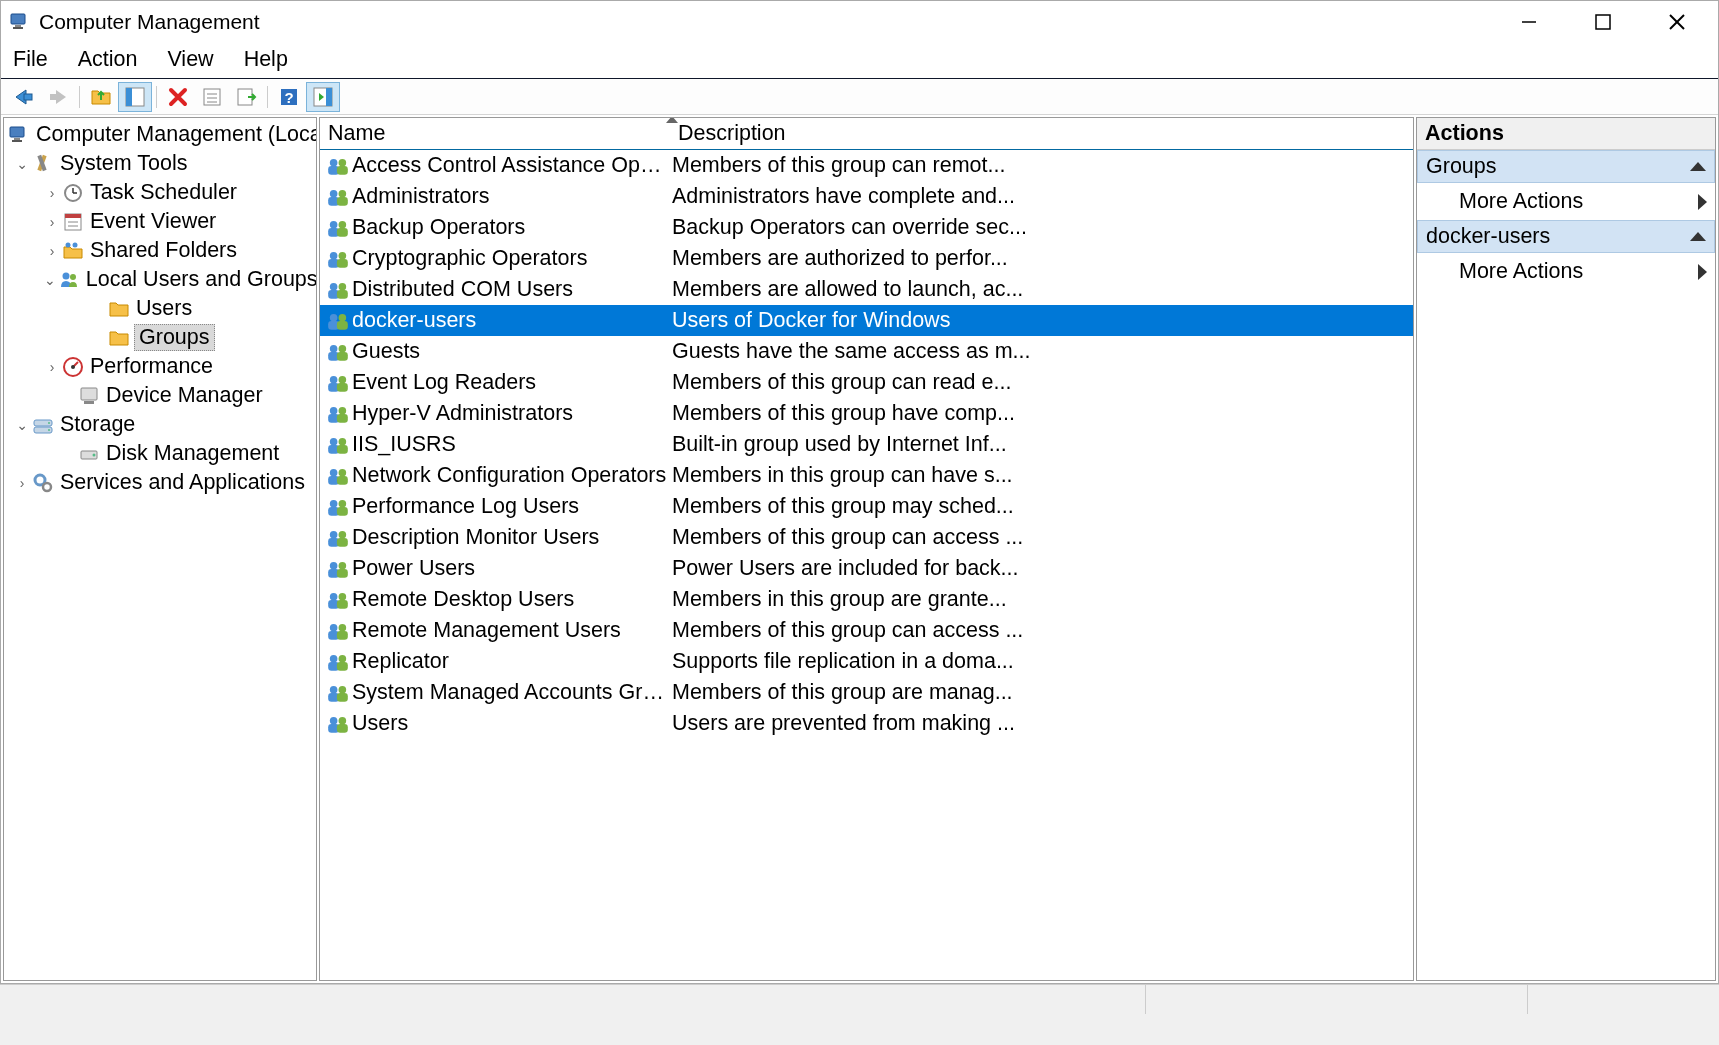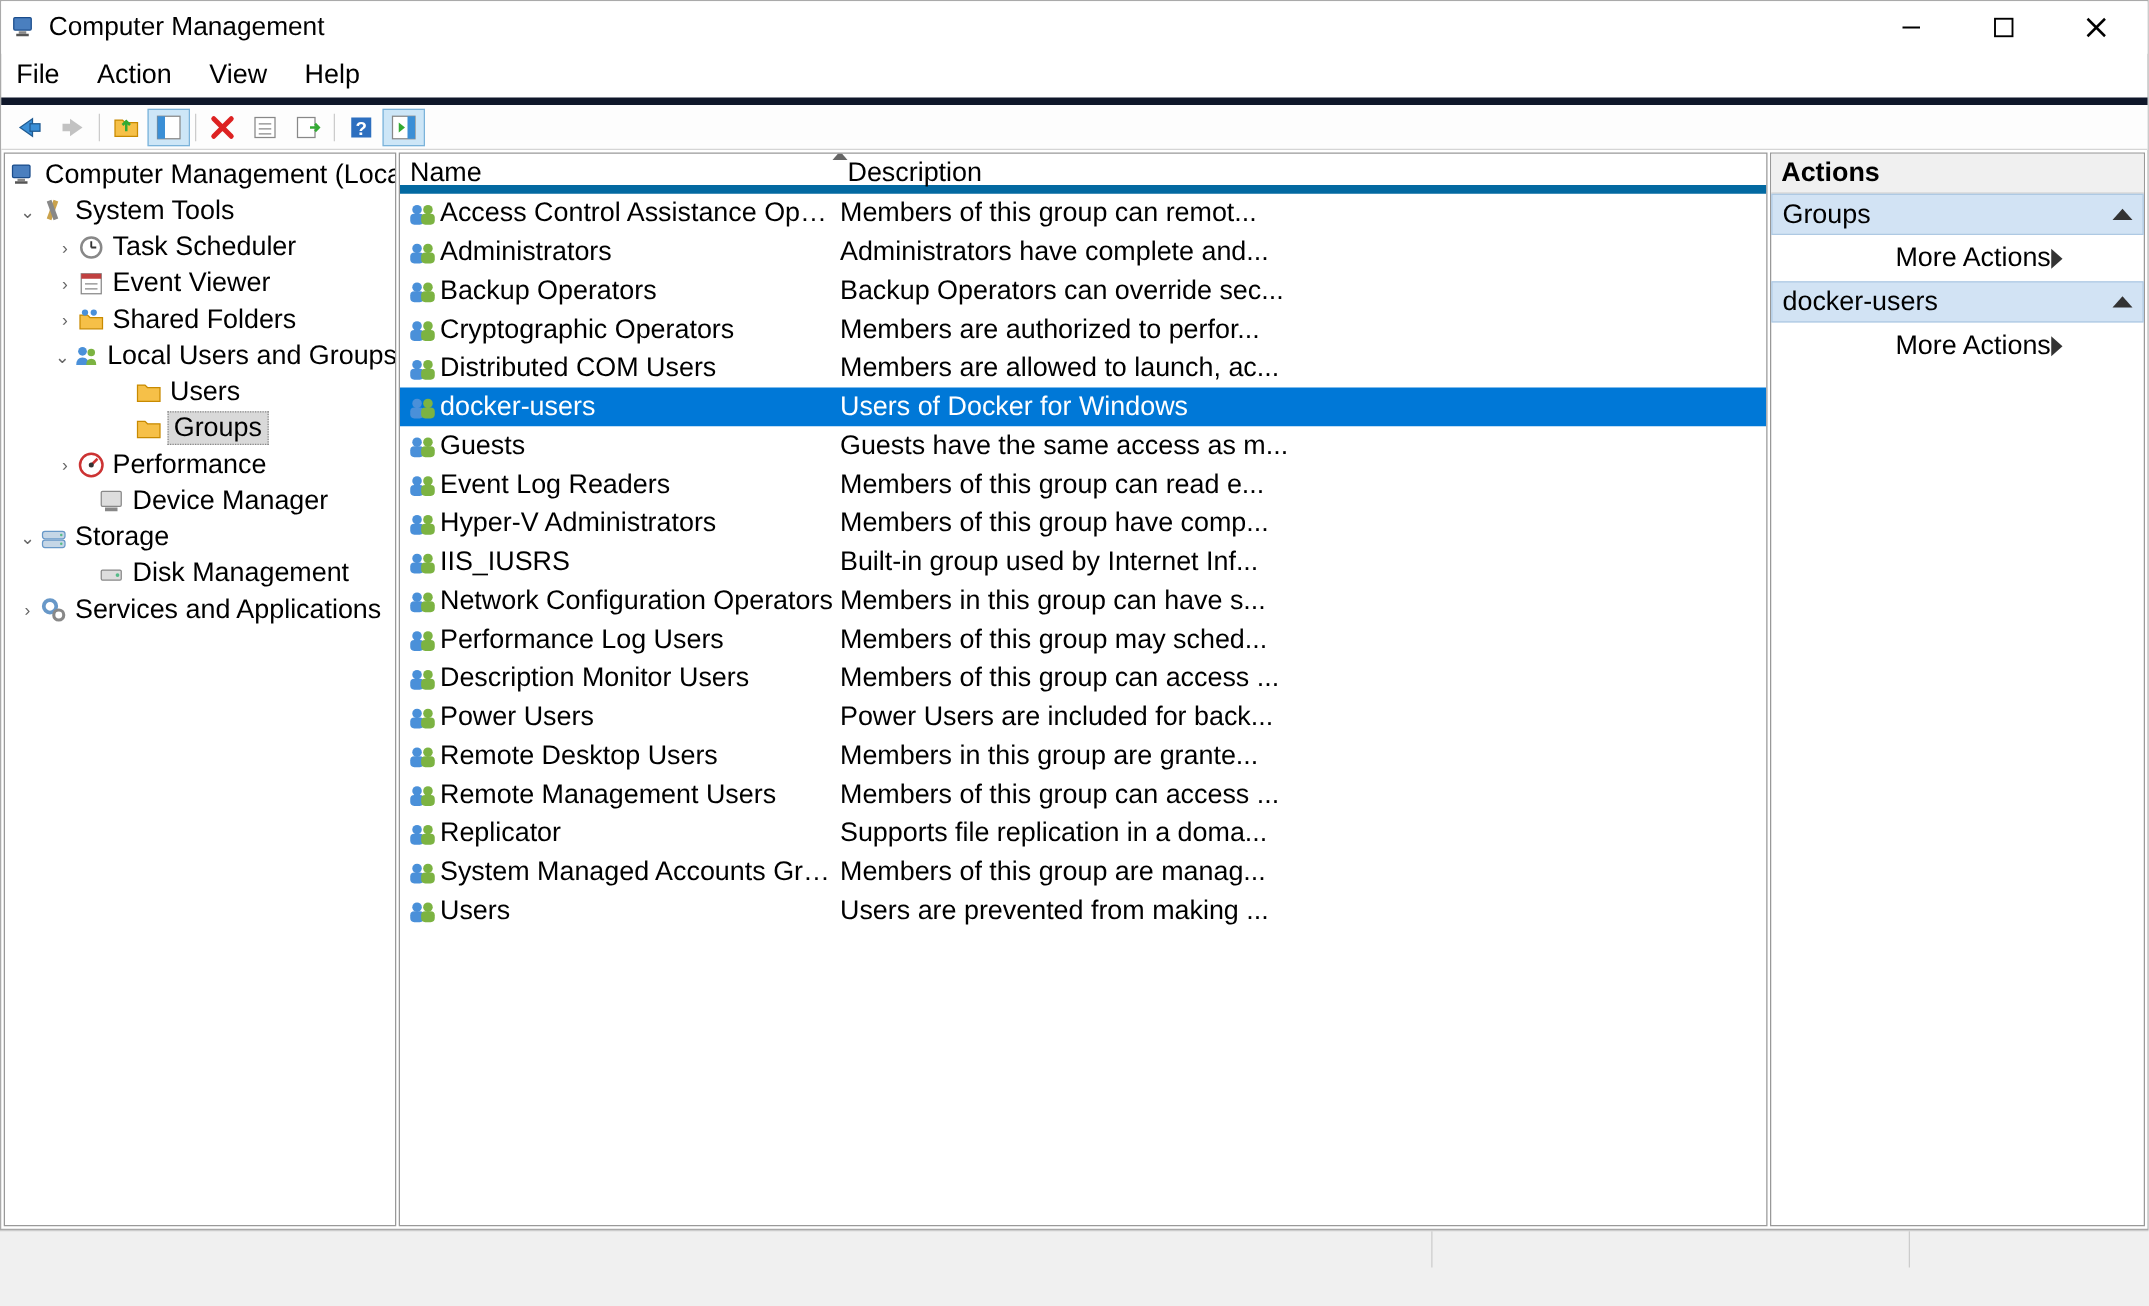--- a/index.html
+++ b/index.html
@@ -4,49 +4,49 @@
 <style>
   * { box-sizing: border-box; font-family: "Segoe UI", Tahoma, sans-serif; }
   html, body { margin: 0; padding: 0; width: 1719px; height: 1045px; background: #f0f0f0; overflow: hidden; }
   .window { width: 100%; height: 984px; background: #fff; border: 1px solid #aaa; display: flex; flex-direction: column; }
   .titlebar { display: flex; align-items: center; height: 42px; padding: 0 8px; background: #fff; }
   .titlebar .title-icon { width: 22px; height: 22px; margin-right: 8px; }
   .titlebar .title { font-size: 21px; flex: 0 0 auto; }
   .titlebar .spacer { flex: 1; }
   .window-controls { display: flex; gap: 28px; padding-right: 10px; }
   .window-controls .ctrl { width: 46px; height: 32px; display: flex; align-items: center; justify-content: center; font-size: 20px; cursor: default; }
-  .menubar { display: flex; gap: 30px; padding: 4px 12px 6px 12px; font-size: 21.5px; border-bottom: 6px solid #0f172a; }
+  .menubar { display: flex; gap: 30px; padding: 4px 12px 6px 12px; font-size: 21.5px; border-bottom: 1px solid #0f172a; }
   .menubar span { cursor: default; }
   .toolbar { display: flex; align-items: center; height: 36px; padding: 2px 6px; background: #fdfdfd; border-bottom: 1px solid #d5d5d5; gap: 0; }
   .toolbar .tbtn { width: 34px; height: 30px; display: flex; align-items: center; justify-content: center; cursor: default; }
   .toolbar .tbtn.sel { background: #cde6f7; border: 1px solid #7bb3da; }
   .toolbar .sep { width: 1px; height: 22px; background: #ccc; margin: 0 4px; }
   .content { display: flex; flex: 1; min-height: 0; }
   .tree-pane { width: 314px; border: 1px solid #999; margin: 2px 1px 2px 2px; background: #fff; overflow: hidden; font-size: 21.5px; padding-top: 2px; }
   .tree-row { display: flex; align-items: center; height: 29px; white-space: nowrap; cursor: default; }
   .tree-row .toggle { width: 16px; text-align: center; font-size: 14px; color: #666; user-select: none; }
   .tree-row .ticon { width: 22px; height: 22px; margin: 0 4px 0 2px; flex-shrink: 0; }
   .tree-row .label { padding: 0 2px; }
   .tree-row.selected .label { background: #d9d9d9; border: 1px dotted #888; padding: 0 4px; }
   .list-pane { flex: 1; border: 1px solid #999; margin: 2px 1px 2px 1px; background: #fff; overflow: hidden; display: flex; flex-direction: column; }
-  .list-header { display: flex; height: 32px; border-bottom: 7px solid #0369a1; font-size: 21.5px; cursor: default; }
+  .list-header { display: flex; height: 32px; border-bottom: 1px solid #0369a1; font-size: 21.5px; cursor: default; }
   .list-header .col { padding: 3px 8px; position: relative; }
   .list-header .col.name { width: 350px; }
   .list-header .col.desc { flex: 1; }
   .list-header .col.name::after { content: ""; position: absolute; top: -2px; right: -8px; border-left: 6px solid transparent; border-right: 6px solid transparent; border-bottom: 7px solid #666; }
   .list-body { flex: 1; overflow: hidden; }
   .list-row { display: flex; align-items: center; height: 31px; font-size: 21.5px; cursor: default; }
   .list-row .ricon { width: 24px; height: 24px; margin: 0 2px 0 6px; flex-shrink: 0; }
   .list-row .rname { width: 320px; overflow: hidden; text-overflow: ellipsis; white-space: nowrap; }
   .list-row .rdesc { flex: 1; overflow: hidden; text-overflow: ellipsis; white-space: nowrap; padding-right: 6px; }
   .list-row.selected { background: #0078d7; color: #fff; }
   .actions-pane { width: 300px; border: 1px solid #999; margin: 2px 2px 2px 1px; background: #fff; display: flex; flex-direction: column; font-size: 21.5px; }
   .actions-header { background: #f0f0f0; border-bottom: 1px solid #ccc; padding: 3px 8px; font-weight: 700; }
   .action-section { background: #d2e3f4; border: 1px solid #aec9e3; padding: 3px 8px; display: flex; justify-content: space-between; align-items: center; cursor: default; }
-  .action-sub { padding: 6px 8px 6px 42px; display: flex; justify-content: center; align-items: center; cursor: default; }
+  .action-sub { padding: 6px 8px 6px 42px; display: flex; justify-content: space-between; align-items: center; cursor: default; }
   .tri-up { width: 0; height: 0; border-left: 8px solid transparent; border-right: 8px solid transparent; border-bottom: 9px solid #333; }
   .tri-right { width: 0; height: 0; border-top: 8px solid transparent; border-bottom: 8px solid transparent; border-left: 9px solid #333; }
   svg { display: block; }
   .statusbar { height: 30px; background: #f0f0f0; border-top: 1px solid #ccc; display: flex; }
   .statusbar .seg { border-right: 1px solid #ccc; flex: 1; }
 </style>
 </head>
 <body>
 
 <svg width="0" height="0" style="position:absolute">

